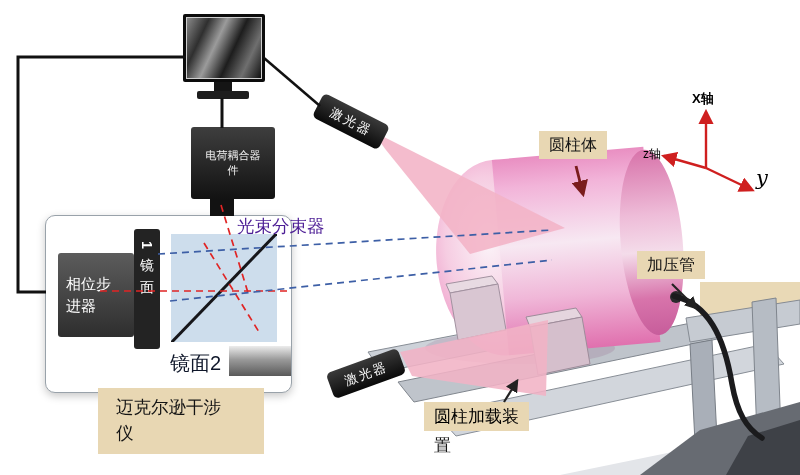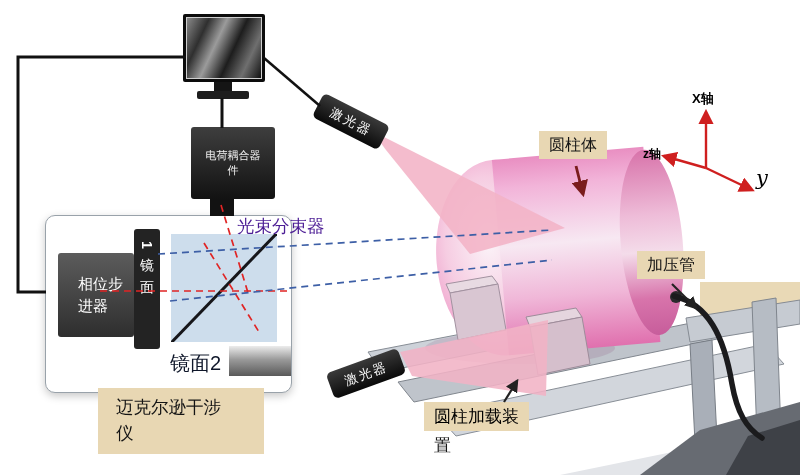--- a/index.html
+++ b/index.html
@@ -25,21 +25,21 @@
   .ccd{left:191px;top:127px;width:84px;height:72px;background:linear-gradient(180deg,#3e3e3e,#121212);
     border-radius:3px;color:#f2f2f2;font-size:11px;line-height:1.35;display:flex;flex-direction:column;
     align-items:center;justify-content:center;text-align:center;z-index:2;}
   .ccd-nub{left:210px;top:199px;width:24px;height:17px;background:#121212;z-index:2;}
 
   
   .ibox{left:45px;top:215px;width:245px;height:176px;background:#ffffff;border:1.5px solid #99a2aa;
     border-radius:10px;box-shadow:0 3px 8px rgba(0,0,0,.22);z-index:1;}
   .stepper{left:12px;top:37px;width:76px;height:84px;background:linear-gradient(180deg,#5c5c5c,#2e2e2e);
     border-radius:3px;color:#fff;font-size:15px;line-height:1.45;display:flex;flex-direction:column;
-    justify-content:center;padding-left:20px;box-sizing:border-box;}
+    justify-content:center;padding-left:8px;box-sizing:border-box;}
   .mirror1{left:88px;top:13px;width:26px;height:120px;background:#232323;border-radius:3px;
     color:#fff;display:flex;flex-direction:column;align-items:center;justify-content:flex-start;
     padding-top:8px;box-sizing:border-box;font-size:14px;gap:4px;}
   .mirror1 .digit{transform:rotate(90deg);font-weight:bold;}
   .cube{left:125px;top:18px;width:106px;height:108px;background:#cdddec;overflow:hidden;}
   .cube .diag{position:absolute;left:50%;top:50%;width:152px;height:3px;background:#16161a;
     transform:translate(-50%,-50%) rotate(-46deg);}
   .mirror2-plate{left:183px;top:130px;width:62px;height:30px;
     background:linear-gradient(180deg,#ececec,#9a9a9a 45%,#595959);}
   .mirror2-label{left:124px;top:134px;font-size:20px;color:#0f172a;}
@@ -60,21 +60,21 @@
   .tag-pressure{left:637px;top:251px;}
   .tag-loading{left:424px;top:402px;background:transparent;padding:0;}
   .tag-loading .l1{display:inline-block;background:#e8d7b3;padding:3px 10px;font-size:17px;text-align:right;}
   .tag-loading .l2{font-size:17px;padding:3px 10px;color:#141414;}
   .tag-michelson{left:98px;top:388px;width:166px;box-sizing:border-box;font-size:17.5px;
     padding:6px 16px 7px 18px;line-height:1.5;}
 
   
   .ax{color:#000;z-index:5;}
   .ax-x{left:692px;top:90px;font-size:13px;font-weight:bold;}
-  .ax-z{left:643px;top:146px;font-size:12px;font-weight:bold;}
+  .ax-z{left:643px;top:146px;font-size:12px;font-weight:normal;}
   .ax-y{left:756px;top:166px;font-size:21px;font-style:italic;font-family:"DejaVu Serif",serif;}
 </style>
 </head>
 <body>
 
 <div id="stage">
 
   <svg id="scene" class="layer" width="800" height="475" viewBox="0 0 800 475">
     <defs>
       <radialGradient id="gradDome" cx="42%" cy="42%" r="75%">

